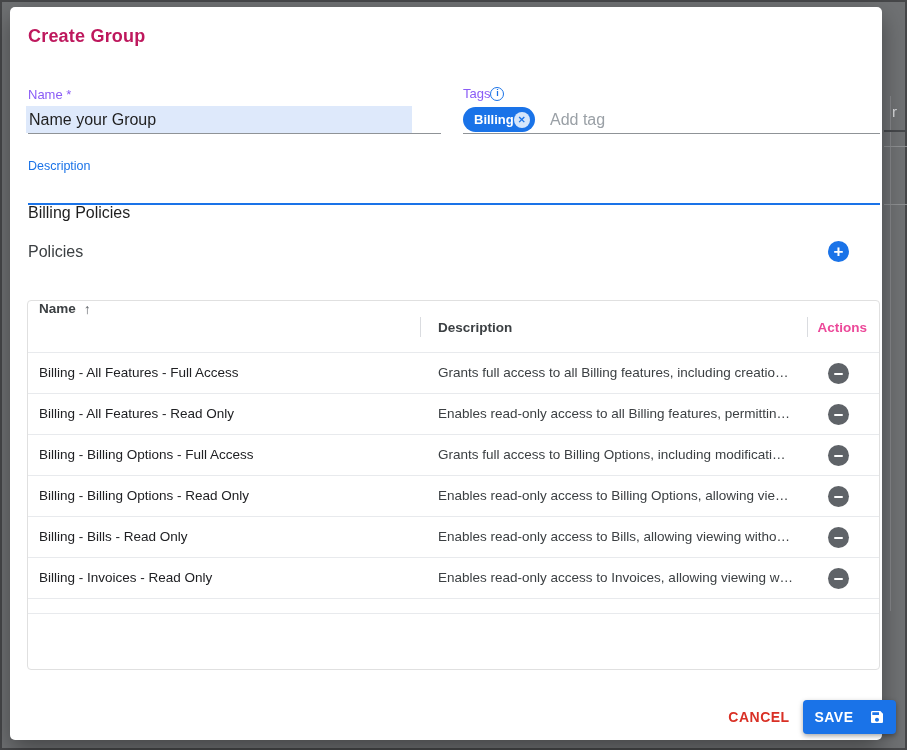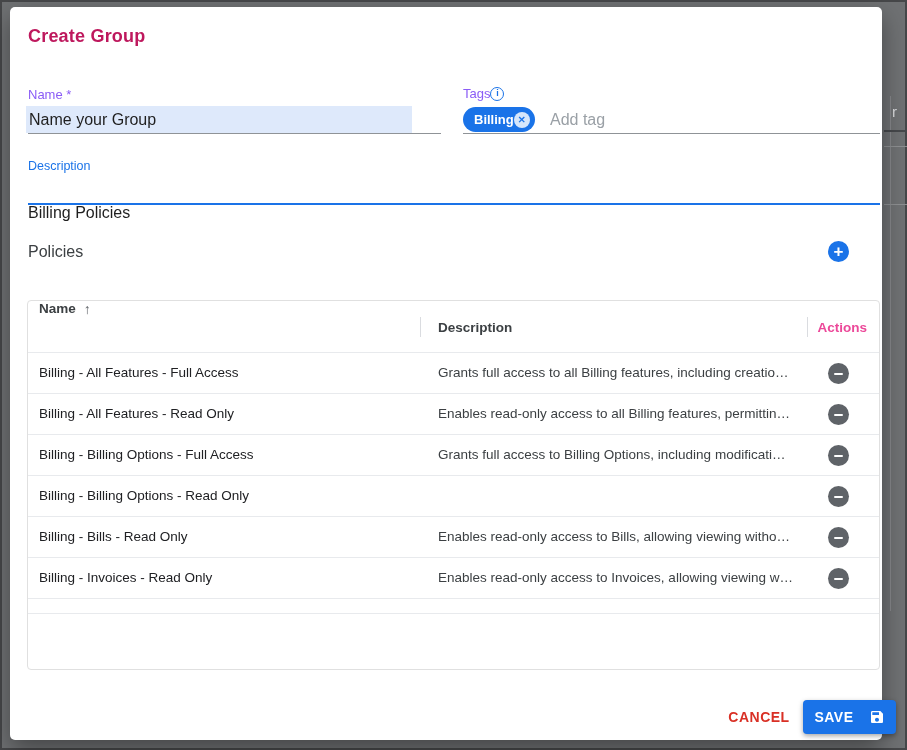--- a/index.html
+++ b/index.html
@@ -144,20 +144,21 @@
       </div>
       <div class="trow">
         <span class="td-name">Billing - Billing Options - Full Access</span>
         <span class="td-desc">Grants full access to Billing Options, including modificati…</span>
         <div class="remove-btn">
             <span class="minus-bar"></span>
           </div>
       </div>
       <div class="trow">
         <span class="td-name">Billing - Billing Options - Read Only</span>
+        <span class="td-desc">Enables read-only access to Billing Options, allowing vie…</span>
         <div class="remove-btn">
             <span class="minus-bar"></span>
           </div>
       </div>
       <div class="trow">
         <span class="td-name">Billing - Bills - Read Only</span>
         <span class="td-desc">Enables read-only access to Bills, allowing viewing witho…</span>
         <div class="remove-btn">
             <span class="minus-bar"></span>
           </div>

